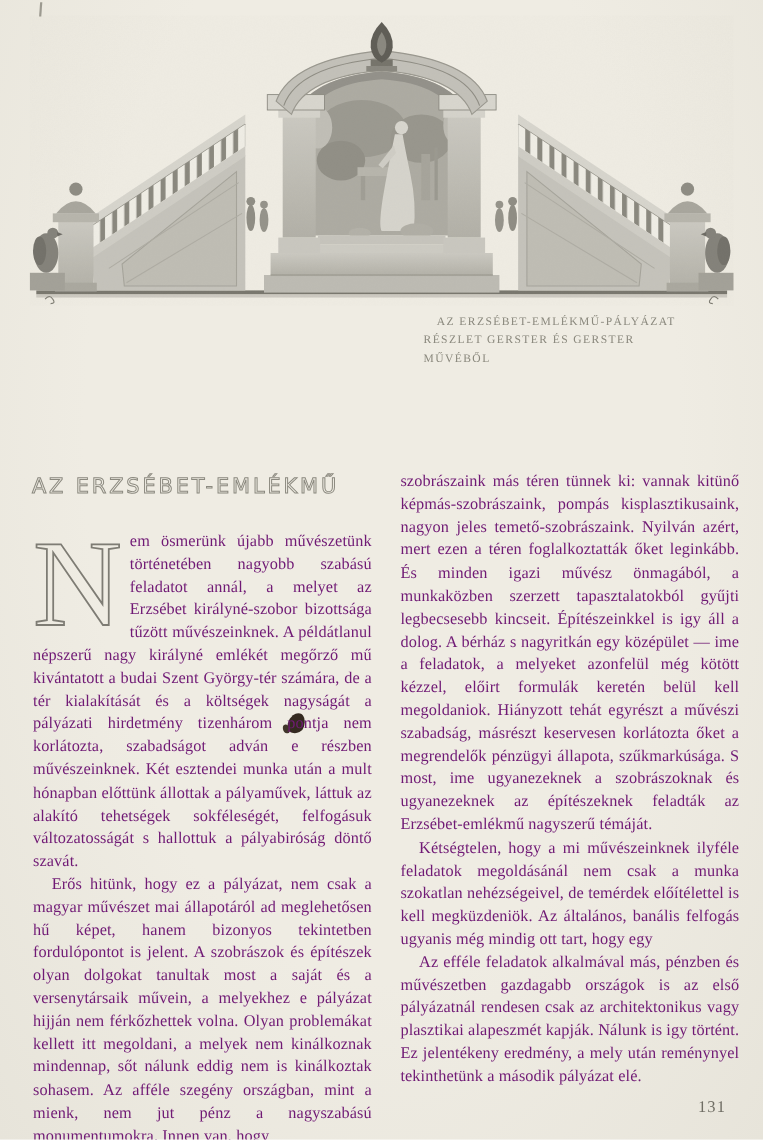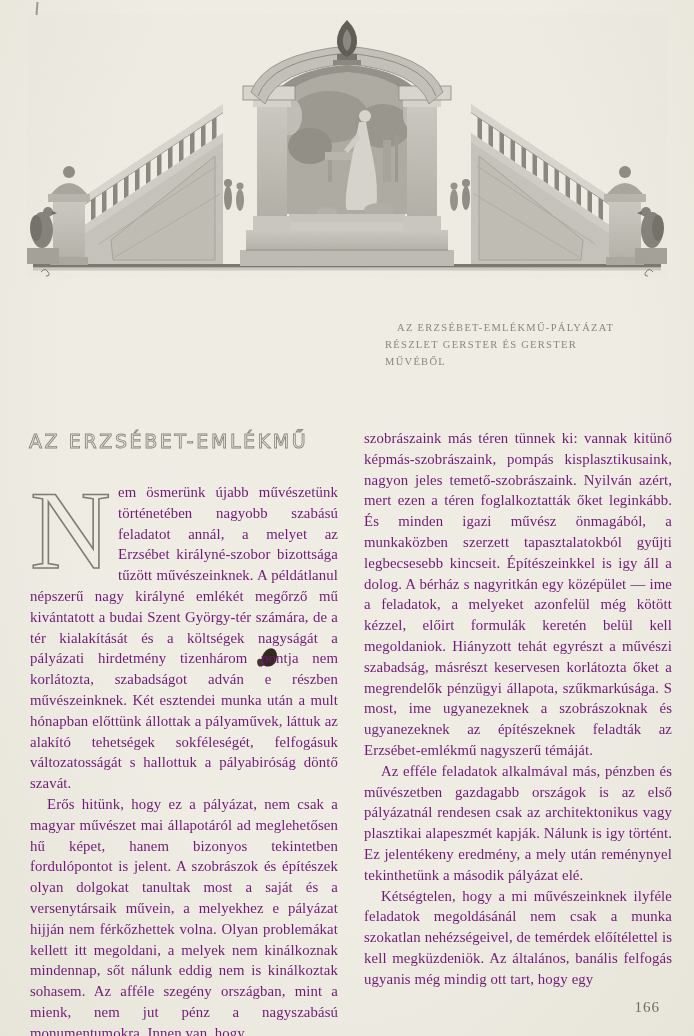--- a/index.html
+++ b/index.html
@@ -8,21 +8,21 @@
     background:radial-gradient(ellipse at 50% 38%, #efece3 55%, #e7e4da 100%);
     font-family:"Liberation Serif", serif;
   }
   .page{position:absolute;inset:0;}
   
   .photo{position:absolute;left:27px;top:14px;width:640px;height:264px;}
   
   .caption{
     position:absolute;left:385px;top:284px;width:252px;
     font-size:10.5px;line-height:17px;letter-spacing:1.3px;
-    color:#8a887d;font-family:"Liberation Serif",serif;margin-top:35px;
+    color:#8a887d;font-family:"Liberation Serif",serif;
   }
   .caption .cap1{padding-left:12px;}
   
   .headline{position:absolute;left:28px;top:424px;width:316px;height:34px;text-align:right;}
   
   .col{
     position:absolute;width:308px;
     font-size:14.8px;line-height:20.8px;color:#701a75;
     text-align:justify;letter-spacing:0.1px;
   }
@@ -184,19 +184,19 @@
 
   <div class="col col-left">
     <p class="para"><span class="dropcap"><svg width="80" height="88" viewBox="0 0 80 88" xmlns="http://www.w3.org/2000/svg">
             <text x="0" y="84" font-family="Liberation Serif, serif" font-size="112" fill="none" stroke="#7e7c74" stroke-width="1.6">N</text>
           </svg></span><span>em ösmerünk újabb művészetünk történetében nagyobb szabású feladatot annál, a melyet az Erzsébet királyné-szobor bizottsága tűzött művészeinknek. A példátlanul népszerű nagy királyné emlékét megőrző mű kivántatott a budai Szent György-tér számára, de a tér kialakítását és a költségek nagyságát a pályázati hirdetmény tizenhárom pontja nem korlátozta, szabadságot adván e részben művészeinknek. Két esztendei munka után a mult hónapban előttünk állottak a pályaművek, láttuk az alakító tehetségek sokféleségét, felfogásuk változatosságát s hallottuk a pályabiróság döntő szavát.</span></p>
     <p class="para"><span>Erős hitünk, hogy ez a pályázat, nem csak a magyar művészet mai állapotáról ad meglehetősen hű képet, hanem bizonyos tekintetben fordulópontot is jelent. A szobrászok és építészek olyan dolgokat tanultak most a saját és a versenytársaik művein, a melyekhez e pályázat hijján nem férkőzhettek volna. Olyan problemákat kellett itt megoldani, a melyek nem kinálkoznak mindennap, sőt nálunk eddig nem is kinálkoztak sohasem. Az afféle szegény országban, mint a mienk, nem jut pénz a nagyszabású monumentumokra. Innen van, hogy</span></p>
   </div>
 
   <div class="col col-right">
     <p class="para"><span>szobrászaink más téren tünnek ki: vannak kitünő képmás-szobrászaink, pompás kisplasztikusaink, nagyon jeles temető-szobrászaink. Nyilván azért, mert ezen a téren foglalkoztatták őket leginkább. És minden igazi művész önmagából, a munkaközben szerzett tapasztalatokból gyűjti legbecsesebb kincseit. Építészeinkkel is igy áll a dolog. A bérház s nagyritkán egy középület — ime a feladatok, a melyeket azonfelül még kötött kézzel, előirt formulák keretén belül kell megoldaniok. Hiányzott tehát egyrészt a művészi szabadság, másrészt keservesen korlátozta őket a megrendelők pénzügyi állapota, szűkmarkúsága. S most, ime ugyanezeknek a szobrászoknak és ugyanezeknek az építészeknek feladták az Erzsébet-emlékmű nagyszerű témáját.</span></p>
+    <p class="para"><span>Kétségtelen, hogy a mi művészeinknek ilyféle feladatok megoldásánál nem csak a munka szokatlan nehézségeivel, de temérdek előítélettel is kell megküzdeniök. Az általános, banális felfogás ugyanis még mindig ott tart, hogy egy</span></p>
     <p class="para"><span>Az efféle feladatok alkalmával más, pénzben és művészetben gazdagabb országok is az első pályázatnál rendesen csak az architektonikus vagy plasztikai alapeszmét kapják. Nálunk is igy történt. Ez jelentékeny eredmény, a mely után reménynyel tekinthetünk a második pályázat elé.</span></p>
-    <p class="para"><span>Kétségtelen, hogy a mi művészeinknek ilyféle feladatok megoldásánál nem csak a munka szokatlan nehézségeivel, de temérdek előítélettel is kell megküzdeniök. Az általános, banális felfogás ugyanis még mindig ott tart, hogy egy</span></p>
-  </div>
-
-  <div class="pagenum">166</div>
+  </div>
+
+  <div class="pagenum">131</div>
 
 </div>
 
 </body></html>

